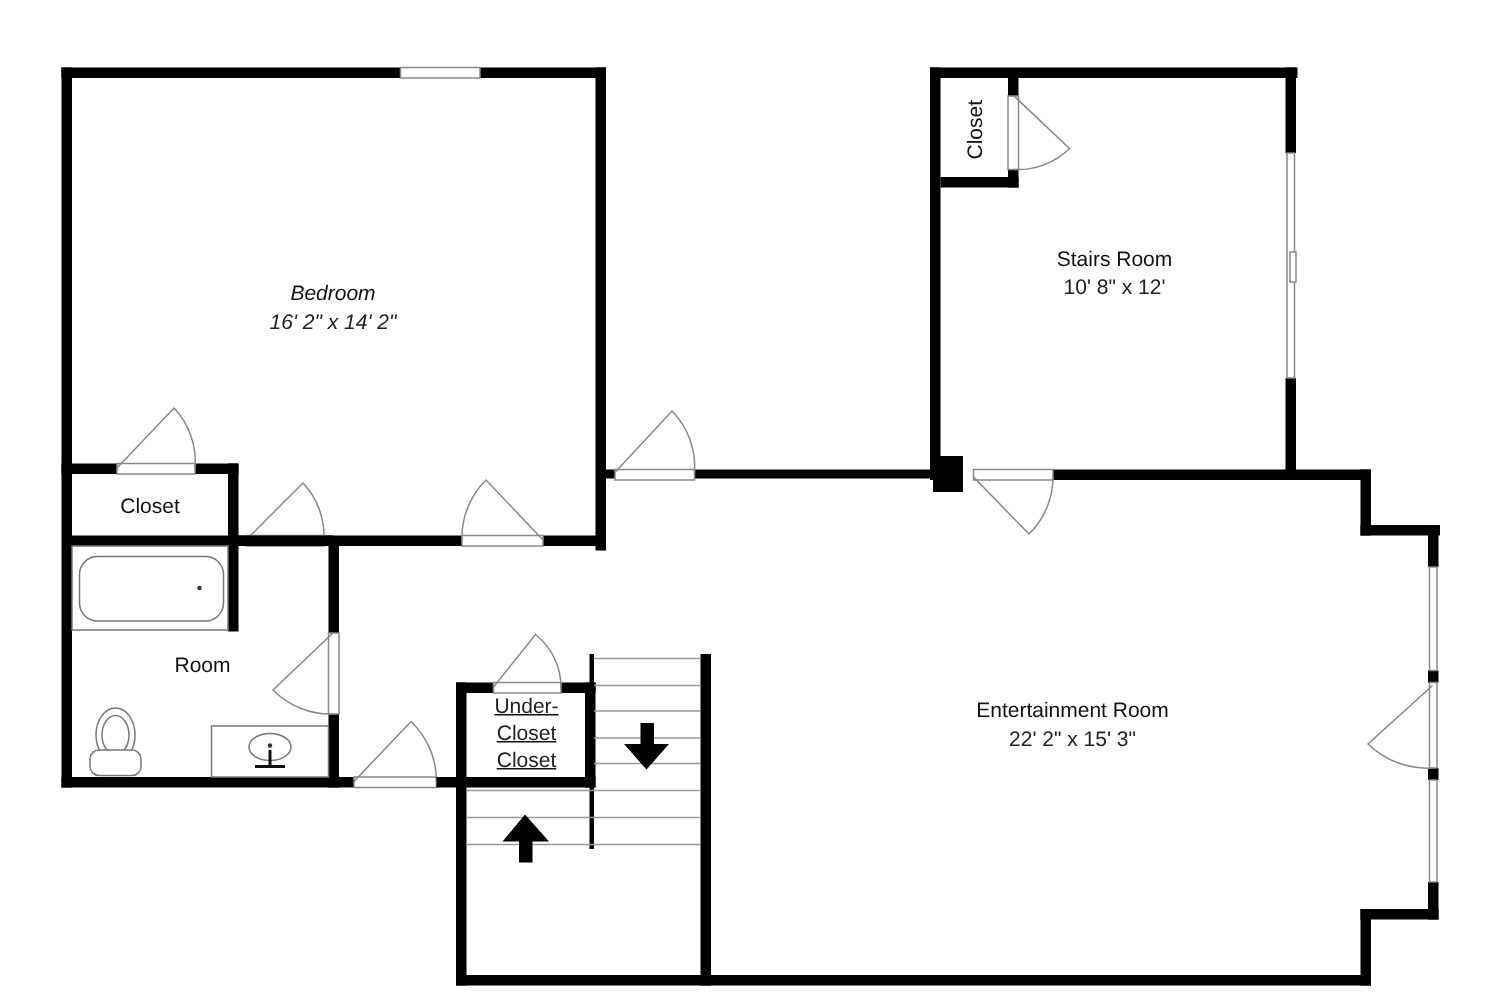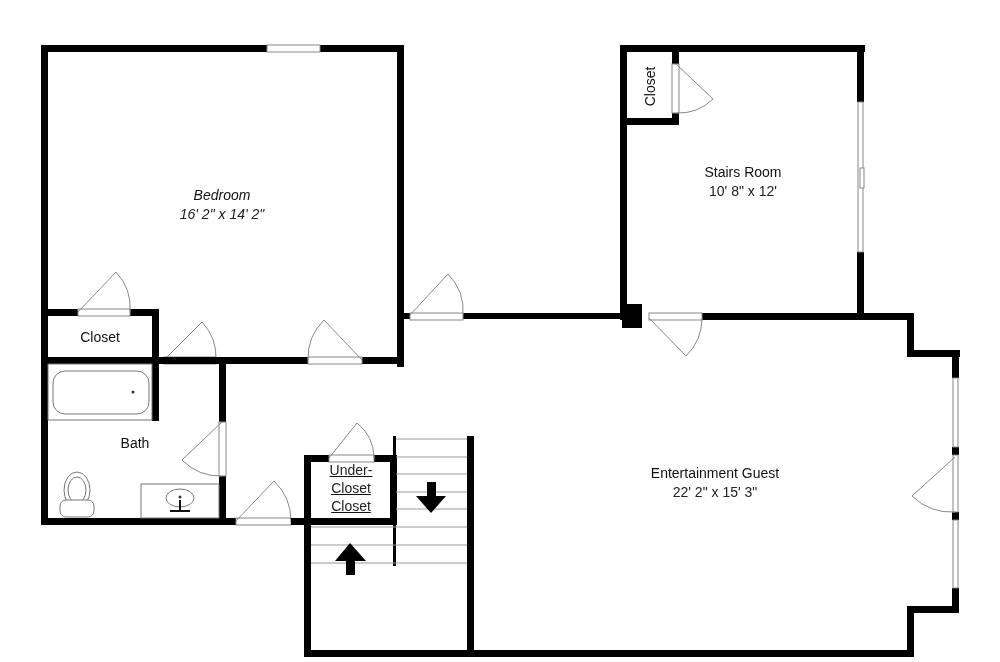--- a/index.html
+++ b/index.html
@@ -166,25 +166,25 @@
 
 <div class="label" style="left:142px; top:186px; width:160px;font-style:italic;">
   <span>Bedroom</span>
   <span class="dim">16' 2" x 14' 2"</span>
 </div>
 <div class="label" style="left:668px; top:163px; width:150px;">
   <span>Stairs Room</span>
   <span class="dim">10' 8" x 12'</span>
 </div>
 <div class="label" style="left:615px; top:464px; width:200px;">
-  <span>Entertainment Guest</span>
+  <span>Entertainment Room</span>
   <span class="dim">22' 2" x 15' 3"</span>
 </div>
 <div class="label" style="left:105px; top:434px; width:60px;">
-  <span>Bath</span>
+  <span>Room</span>
 </div>
 <div class="label" style="left:60px; top:328px; width:80px;">
   <span>Closet</span>
 </div>
 <div class="label vertical" style="left:620px; top:77px; width:60px;">
   <span>Closet</span>
 </div>
 <div class="label" style="left:311px; top:461px; width:80px; line-height:18px;text-decoration:underline;">
   <span class="dim">Under-</span>
   <span class="dim">Closet</span>

